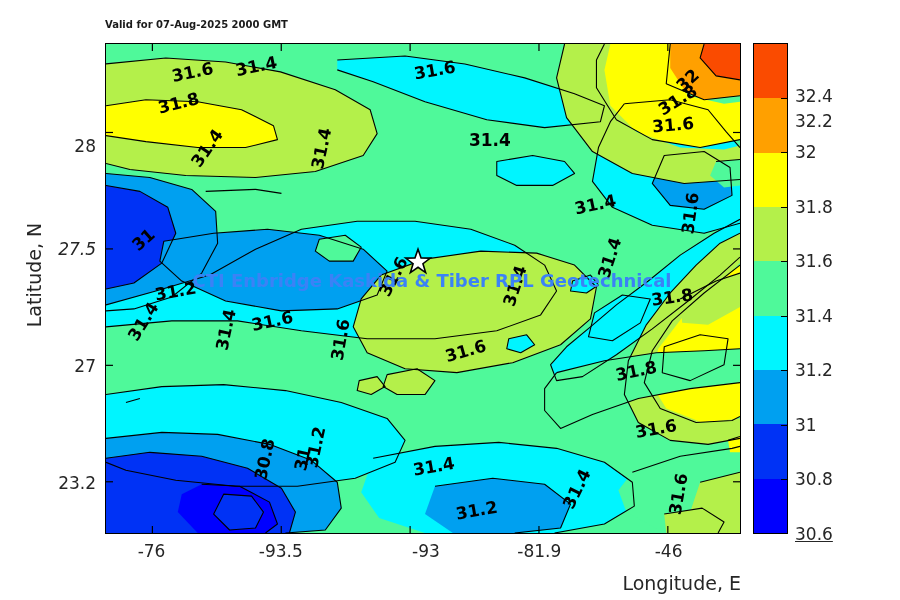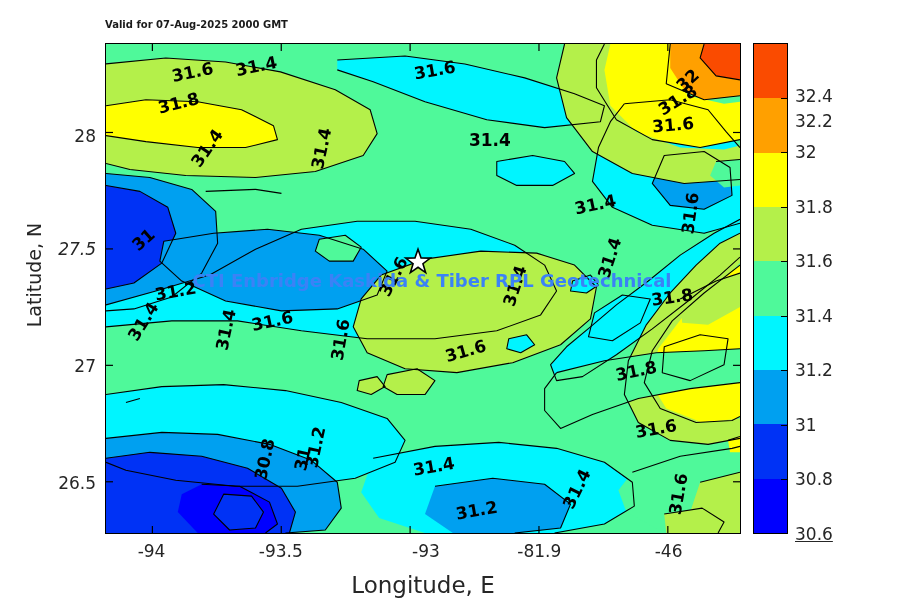--- a/index.html
+++ b/index.html
@@ -62,22 +62,22 @@
     color: #262626;
     transform: translateY(-50%);
     white-space: nowrap;
     text-align: right;
   }
   .axis-label-x {
     position: absolute;
     left: 105px;
     top: 572px;
     width: 636px;
-    text-align: center;
-    font-size: 23px;
+    text-align: right;
+    font-size: 19px;
     color: #262626;
   }
   .axis-label-y {
     position: absolute;
     left: -86px;
     top: 264px;
     width: 240px;
     text-align: center;
     font-size: 19px;
     color: #262626;
@@ -333,32 +333,32 @@
           <line y1="322.65714285714296" y2="322.65714285714296" x1="636" x2="629"></line>
           <line y1="205.75238095238092" y2="205.75238095238092" x1="0" x2="7"></line>
           <line y1="205.75238095238092" y2="205.75238095238092" x1="636" x2="629"></line>
           <line y1="88.8476190476189" y2="88.8476190476189" x1="0" x2="7"></line>
           <line y1="88.8476190476189" y2="88.8476190476189" x1="636" x2="629"></line>
         </g>
       </svg>
   </div>
 
   <div id="xticks">
-      <div class="tick-label-x" style="left: 151.537px; top: 541px;">-94</div>
+      <div class="tick-label-x" style="left: 151.537px; top: 541px;">-76</div>
       <div class="tick-label-x" style="left: 280.805px; top: 541px;">-93.5</div>
       <div class="tick-label-x" style="left: 426px; top: 541px;">-93</div>
       <div class="tick-label-x" style="left: 539.341px; top: 541px;">-81.9</div>
       <div class="tick-label-x" style="left: 668.61px; top: 541px;">-46</div>
     </div>
 
   <div id="yticks">
-      <div class="tick-label-y" style="left: 40px; width: 56px; top: 482.562px;">26.5</div>
+      <div class="tick-label-y" style="left: 40px; width: 56px; top: 482.562px;">23.2</div>
       <div class="tick-label-y" style="left: 40px; width: 56px; top: 365.657px;">27</div>
       <div class="tick-label-y" style="left: 40px; width: 56px; top: 248.752px; font-style: italic;">27.5</div>
-      <div class="tick-label-y" style="left: 40px; width: 56px; top: 136px;">28</div>
+      <div class="tick-label-y" style="left: 40px; width: 56px; top: 146px;">28</div>
     </div>
 
   <div class="axis-label-x">Longitude, E</div>
   <div class="axis-label-y">Latitude, N</div>
 
   <div id="colorbar">
       <div class="cb-band" style="height: 11.1111%; background: rgb(250, 75, 0);"></div>
       <div class="cb-band" style="height: 11.1111%; background: rgb(255, 160, 0);"></div>
       <div class="cb-band" style="height: 11.1111%; background: rgb(255, 255, 0);"></div>
       <div class="cb-band" style="height: 11.1111%; background: rgb(180, 240, 74);"></div>

